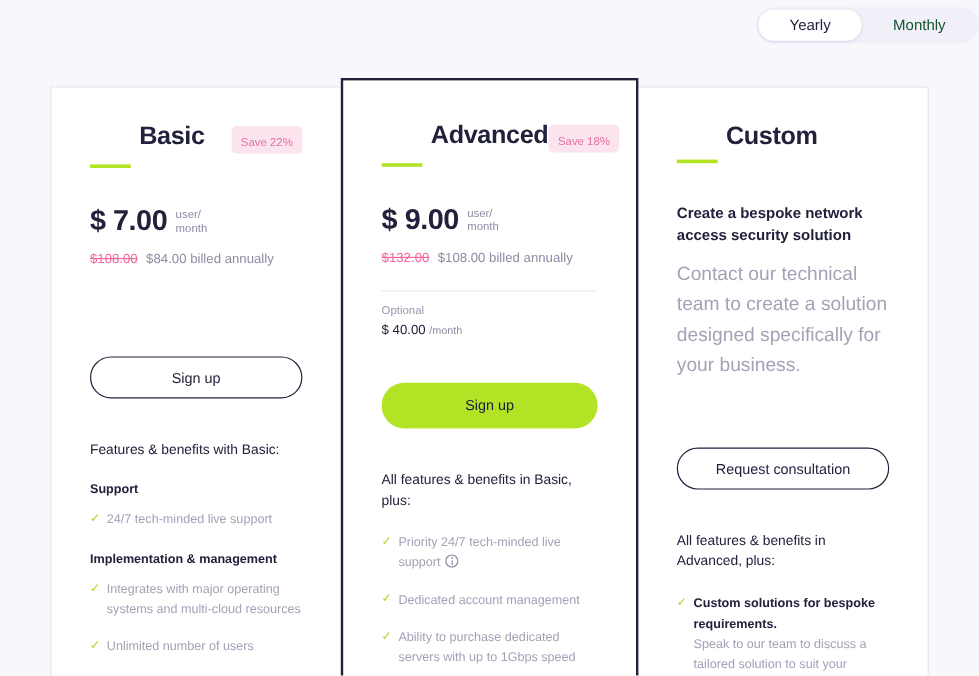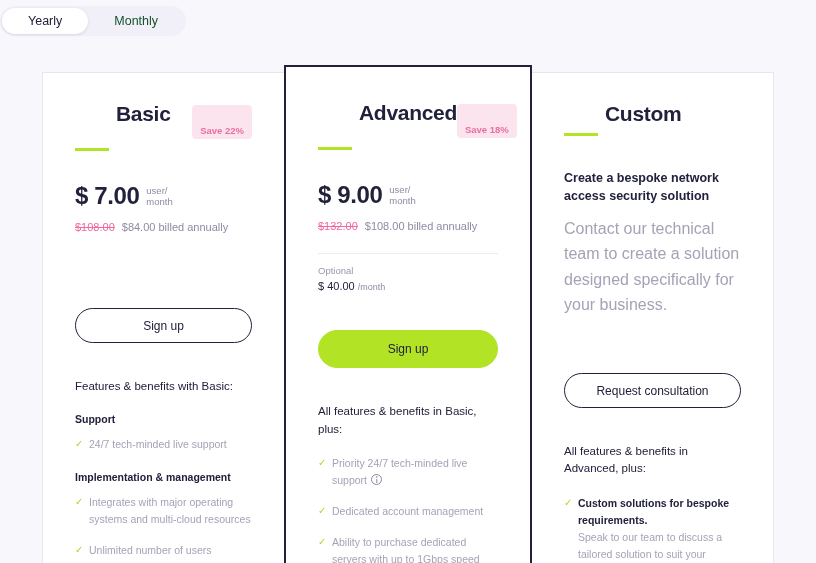--- a/index.html
+++ b/index.html
@@ -15,23 +15,23 @@
     font-family: "Liberation Sans", sans-serif;
     color: #1a1a2e;
     position: relative;
   }
 
   
   .toggle-wrap {
     position: absolute;
     top: 6px;
     left: 0;
-    right: 16px;
-    display: flex;
-    justify-content: flex-start;
+    right: 0;
+    display: flex;
+    justify-content: flex-end;
   }
   .toggle {
     display: flex;
     align-items: center;
     background: #f1eff8;
     border-radius: 18px;
     padding: 2px;
     height: 30px;
   }
   .toggle-opt {
@@ -95,25 +95,24 @@
     font-weight: bold;
     letter-spacing: -.3px;
     color: #21213c;
     line-height: 1;
     margin-left: 41px;
   }
   .badge {
     background: #fce4ef;
     color: #e8709f;
     font-size: 9.5px;
-    padding: 20px 8px 3px 8px;
+    padding: 9px 8px 3px 8px;
     border-radius: 4px;
     white-space: nowrap;
     margin-top: 2px;
-    font-weight: bold;
   }
   .accent-bar {
     width: 34px;
     height: 2.5px;
     background: #b3e325;
     margin-top: 9px;
   }
 
   
   .price-row {

